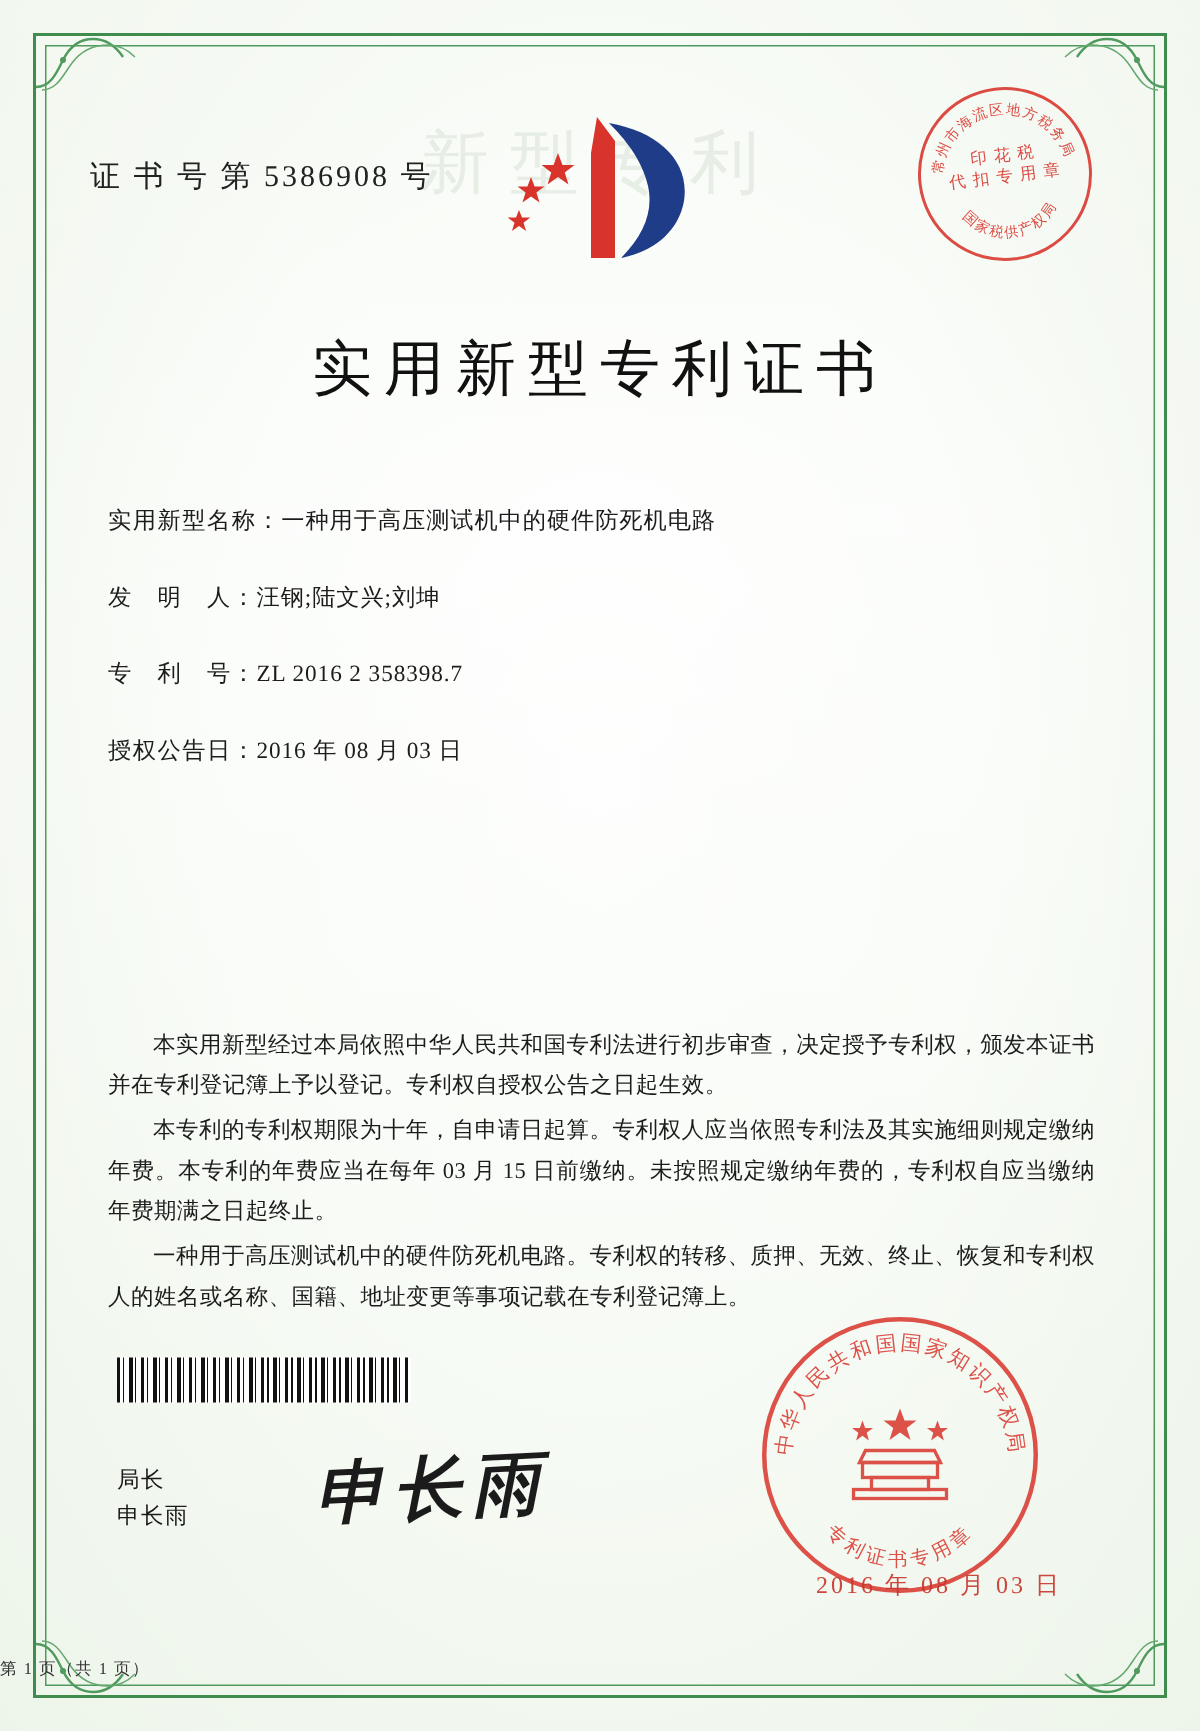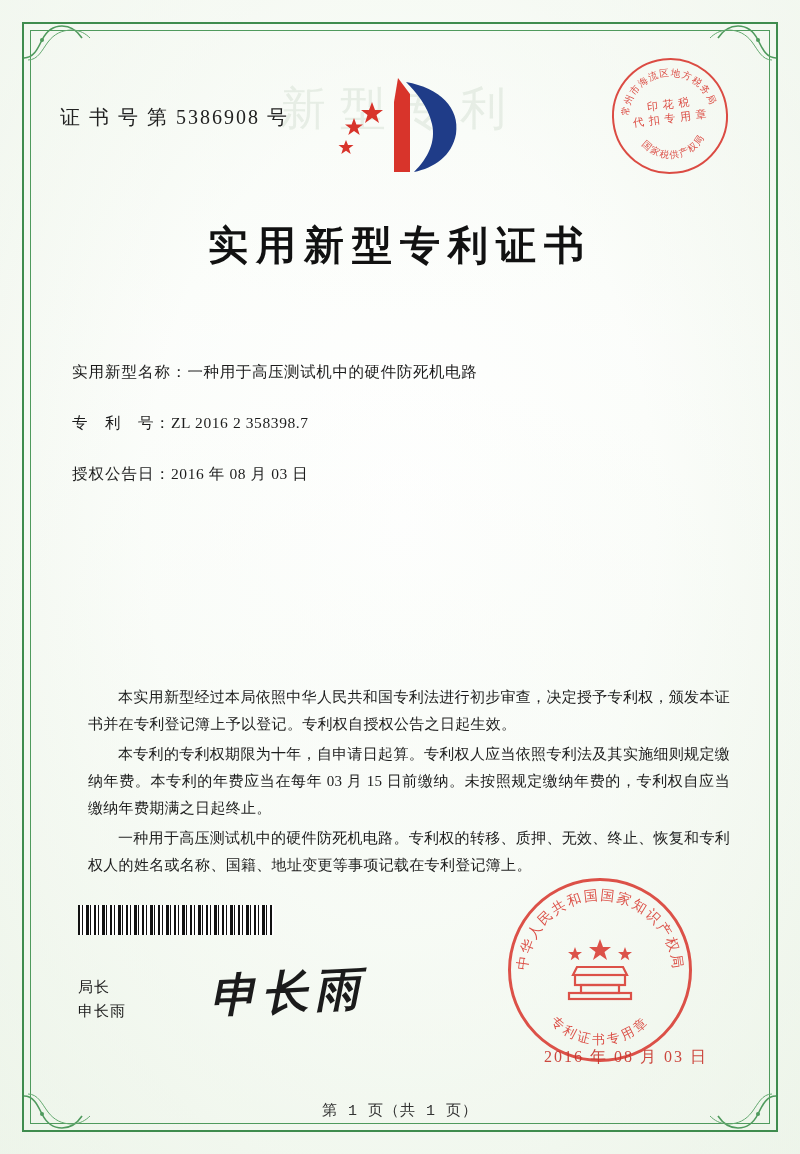--- a/index.html
+++ b/index.html
@@ -108,57 +108,56 @@
     letter-spacing: 2px;
     color: #222;
   }
 
   .title {
     position: absolute;
     left: 0; right: 0;
     top: 218px;
     text-align: center;
     font-size: 40px;
-    font-weight: bold;
+    font-weight: normal;
     letter-spacing: 8px;
     color: #111;
     font-family: "Liberation Serif", "DejaVu Serif", serif;
   }
 
   .fields {
     position: absolute;
     left: 72px;
     right: 72px;
     top: 338px;
   }
   .field {
     font-size: 15.5px;
     line-height: 20px;
     margin-bottom: 31px;
     color: #1c1c1c;
     letter-spacing: .4px;
     white-space: nowrap;
-    margin-top: 24px;
   }
   .field .lbl { letter-spacing: 1px; }
   .field .val { letter-spacing: .6px; }
 
   .body-text {
     position: absolute;
     left: 72px;
     right: 70px;
     top: 684px;
     font-size: 15px;
     line-height: 27px;
     color: #1c1c1c;
     text-align: justify;
     letter-spacing: .3px;
   }
   .body-text p {
-    margin: 0 0 3px 16px;
+    margin: 0 0 3px 0;
     text-indent: 2em;
   }
 
   
   .barcode {
     position: absolute;
     left: 78px;
     top: 905px;
     width: 196px;
     height: 30px;
@@ -215,25 +214,23 @@
     font-size: 16px;
     color: #c8342b;
     letter-spacing: 2px;
     opacity: .9;
   }
 
   .footer {
     position: absolute;
     left: 0; right: 0;
     bottom: 34px;
-    text-align: center;
-    font-size: 15px;
+    font-size: 11px;
     color: #333;
     letter-spacing: 1px;
-    font-family: Liberation Mono, monospace;
   }
 </style>
 </head>
 <body>
 
 <div class="page">
 
   <div class="paper-tint"></div>
 
   <div class="border-outer"></div>
@@ -311,20 +308,23 @@
     <span>第 5386908 号</span>
   </div>
 
   <div class="title">实用新型专利证书</div>
 
   <div class="fields">
     <div class="field">
       <span class="lbl">实用新型名称：</span><span class="val">一种用于高压测试机中的硬件防死机电路</span>
     </div>
     <div class="field">
+      <span class="lbl">发　明　人：</span><span class="val">汪钢;陆文兴;刘坤</span>
+    </div>
+    <div class="field">
       <span class="lbl">专　利　号：</span><span class="val">ZL 2016 2 358398.7</span>
     </div>
     <div class="field">
       <span class="lbl">授权公告日：</span><span class="val">2016 年 08 月 03 日</span>
     </div>
   </div>
 
   <div class="body-text">
     <p>本实用新型经过本局依照中华人民共和国专利法进行初步审查，决定授予专利权，颁发本证书并在专利登记簿上予以登记。专利权自授权公告之日起生效。</p>
     <p>本专利的专利权期限为十年，自申请日起算。专利权人应当依照专利法及其实施细则规定缴纳年费。本专利的年费应当在每年 03 月 15 日前缴纳。未按照规定缴纳年费的，专利权自应当缴纳年费期满之日起终止。</p>

